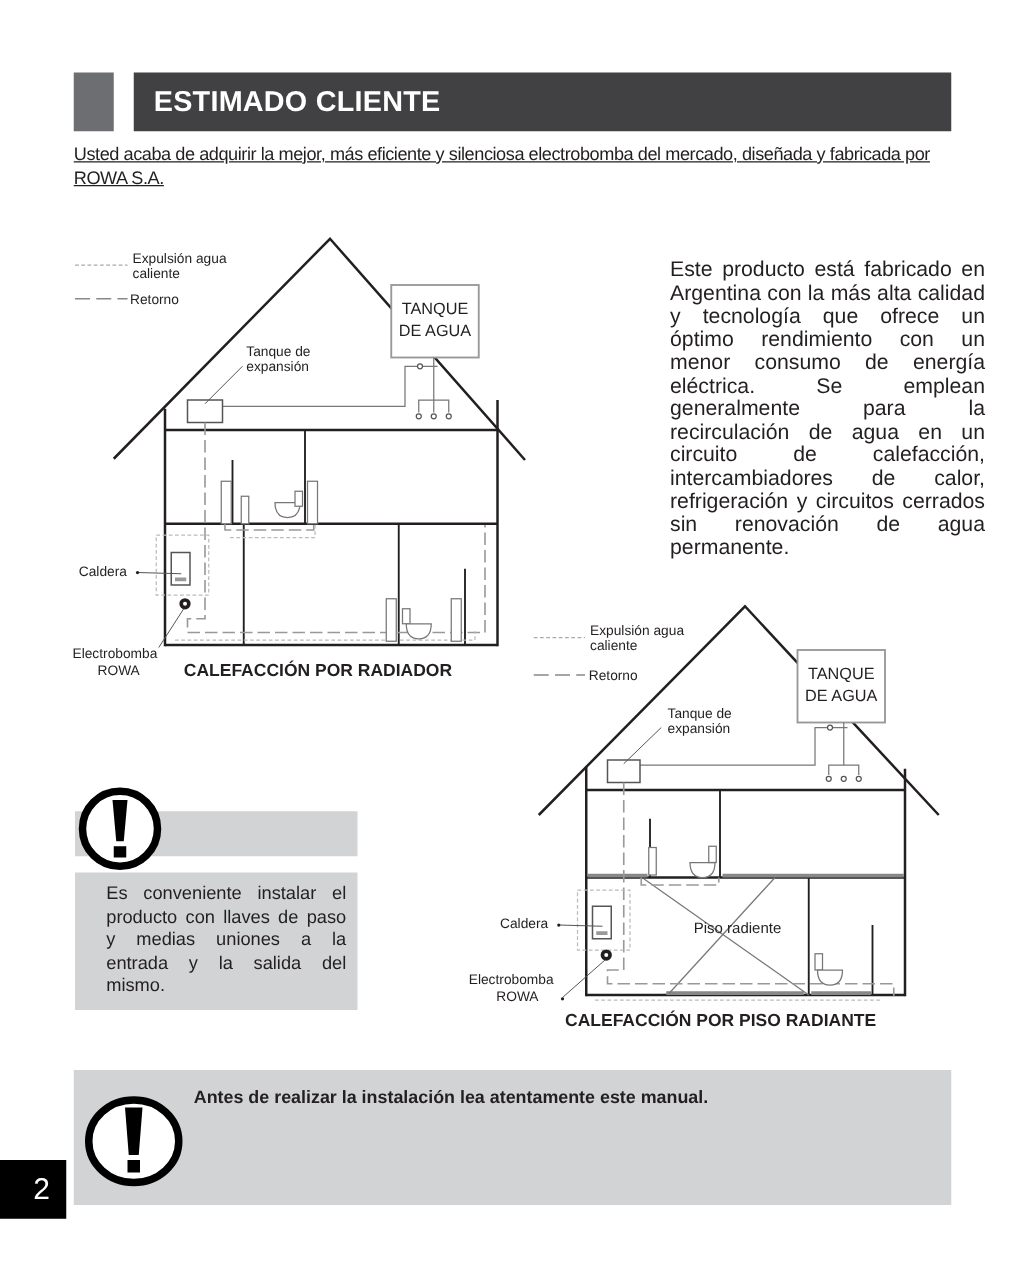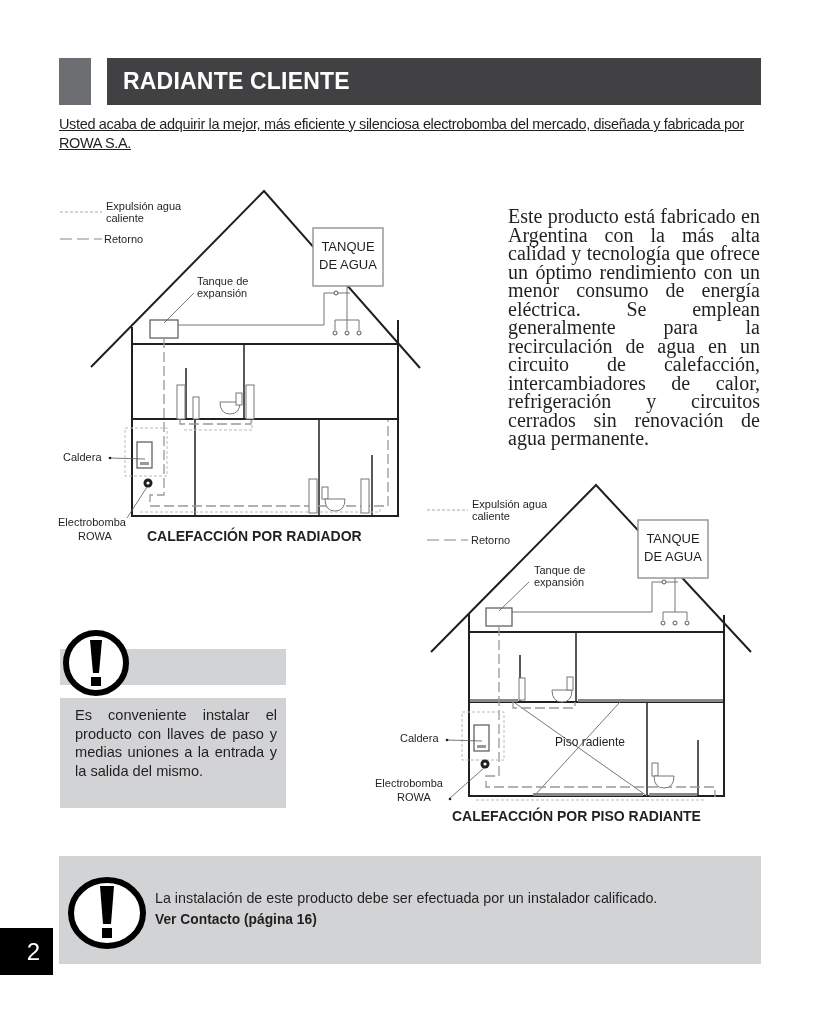--- a/index.html
+++ b/index.html
@@ -4,39 +4,39 @@
 <style>
   html, body { margin:0; padding:0; background:#ffffff; }
   body { width:819px; height:1024px; position:relative; overflow:hidden;
          font-family:"Liberation Sans", sans-serif; color:#231f20; }
   .abs { position:absolute; }
   #header-accent { left:59px; top:58px; width:32px; height:47px; background:#6d6e71; }
   #header-bar { left:107px; top:58px; width:654px; height:47px; background:#414042;
                 color:#ffffff; font-weight:bold; font-size:23px; line-height:47px;
                 padding-left:16px; box-sizing:border-box; letter-spacing:0.2px; }
   #intro { left:59px; top:115px; width:710px; font-size:14.5px; line-height:19px; letter-spacing:-0.35px;text-decoration:underline; }
-  #desc { left:508px; top:207px; width:252px; font-size:20px; line-height:18.5px; text-align:justify;font-family:Liberation Serif, serif; }
+  #desc { left:536px; top:207px; width:252px; font-size:17px; line-height:18.5px; text-align:justify; }
   .tip-top { left:60px; top:649px; width:226px; height:36px; background:#d1d3d4; }
   .tip-body { left:60px; top:698px; width:226px; height:110px; background:#d1d3d4;
-              font-size:14.6px; line-height:18.5px; padding:8px 9px 0 15px; box-sizing:border-box; text-align:justify; }
+              font-size:14.6px; line-height:18.5px; padding:8px 9px 0 25px; box-sizing:border-box; text-align:justify; }
   .excl { position:absolute; }
   #bottom-box { left:59px; top:856px; width:702px; height:108px; background:#d1d3d4; }
   #bottom-text { left:155px; top:869px; width:600px; font-size:14.3px; line-height:19.5px; }
   #bottom-text .b { font-weight:bold; }
   #bottom-text .lnk { font-weight:bold; margin-top:2px; display:block; font-size:13.8px; }
   #page-num { left:0; top:928px; width:53px; height:47px; background:#000000; color:#fff;
               font-size:24px; line-height:47px; text-align:right; padding-right:13px; box-sizing:border-box; }
   svg text { font-family:"Liberation Sans", sans-serif; fill:#231f20; }
   .cap { font-weight:bold; }
 </style>
 </head>
 <body>
 
 <div class="abs" id="header-accent"></div>
-<div class="abs" id="header-bar">RADIANTE CLIENTE</div>
+<div class="abs" id="header-bar">ESTIMADO CLIENTE</div>
 <div class="abs" id="intro">Usted acaba de adquirir la mejor, más eficiente y silenciosa electrobomba del mercado, diseñada y fabricada por ROWA S.A.</div>
 <div class="abs" id="desc">Este producto está fabricado en Argentina con la más alta calidad y tecnología que ofrece un óptimo rendimiento con un menor consumo de energía eléctrica. Se emplean generalmente para la recirculación de agua en un circuito de calefacción, intercambiadores de calor, refrigeración y circuitos cerrados sin renovación de agua permanente.</div>
 
 <svg class="abs" style="left:0;top:180px" width="430" height="370" viewBox="0 180 430 370">
   <g>
     <line x1="60" y1="212" x2="102" y2="212" stroke="#aaa" stroke-width="1" stroke-dasharray="3,2"></line>
     <text x="106" y="210" font-size="11">Expulsión agua</text>
     <text x="106" y="222" font-size="11">caliente</text>
     <line x1="60" y1="239" x2="102" y2="239" stroke="#888" stroke-width="1.2" stroke-dasharray="12,5"></line>
     <text x="104" y="243" font-size="11">Retorno</text>
@@ -180,18 +180,17 @@
   <rect x="30" y="49" width="10" height="9" fill="#000"></rect>
 </svg>
 
 <div class="abs" id="bottom-box"></div>
 <svg class="excl" style="left:66px;top:874px" width="82" height="78" viewBox="0 0 82 78">
   <ellipse cx="41" cy="39" rx="36" ry="33" fill="#fff" stroke="#000" stroke-width="6"></ellipse>
   <path d="M34,12 L48,12 L45,50 L37,50 Z" fill="#000"></path>
   <rect x="36" y="54" width="10" height="10" fill="#000"></rect>
 </svg>
 <div class="abs" id="bottom-text">
+  <span class="b">Antes de realizar la instalación lea atentamente este manual.</span><br>
   <br>
-  <span>La instalación de este producto debe ser efectuada por un instalador calificado.</span><br>
-  <span class="lnk">Ver Contacto (página 16)</span>
 </div>
 
 <div class="abs" id="page-num">2</div>
 
 </body></html>

